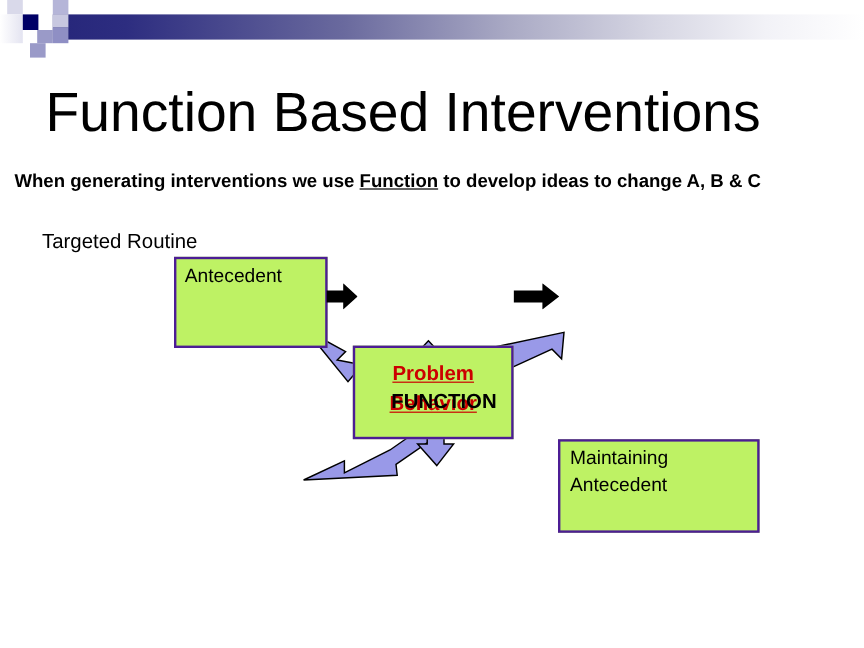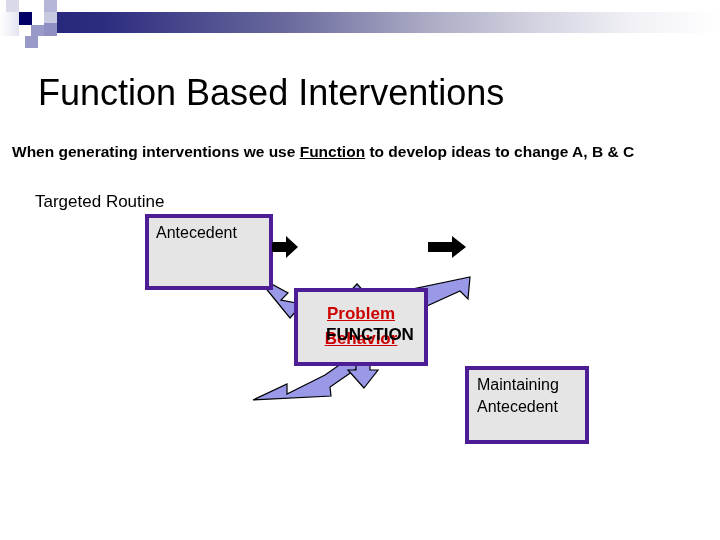--- a/index.html
+++ b/index.html
@@ -30,21 +30,21 @@
   }
   .sq {
     position: absolute;
   }
 
   
   #page-title {
     position: absolute;
     left: 38px; top: 68px;
     width: 650px;
-    font-size: 36px;
+    font-size: 46px;
     font-weight: normal;
     line-height: 50px;
     white-space: nowrap;
     letter-spacing: 0px;
   }
 
   
   #subtitle {
     position: absolute;
     left: 12px; top: 142px;
@@ -63,22 +63,22 @@
     font-size: 17px;
     font-weight: normal;
     line-height: 21px;
     white-space: nowrap;
   }
 
   
   .box {
     position: absolute;
     box-sizing: border-box;
-    background: #e5e5e5;
-    border: 4px solid #4c1d95;
+    background: #bef264;
+    border: 2px solid #4c1d95;
   }
   .box-inner {
     position: relative;
     z-index: 3;
   }
 
   #box-antecedent {
     left: 145px; top: 214px;
     width: 128px; height: 76px;
     padding: 5px 0 0 7px;
@@ -93,21 +93,21 @@
     text-align: center;
     font-size: 17px;
     font-weight: bold;
     line-height: 25px;
     color: #cc0000;
   }
   #box-problem .u { text-decoration: underline; }
 
   #box-consequence {
     left: 465px; top: 212px;
-    width: 124px; height: 78px;
+    width: 168px; height: 78px;
     padding: 4px 0 0 8px;
     font-size: 16px;
     line-height: 22px;
   }
 
   
   .black-arrow {
     position: absolute;
     z-index: 4;
   }

